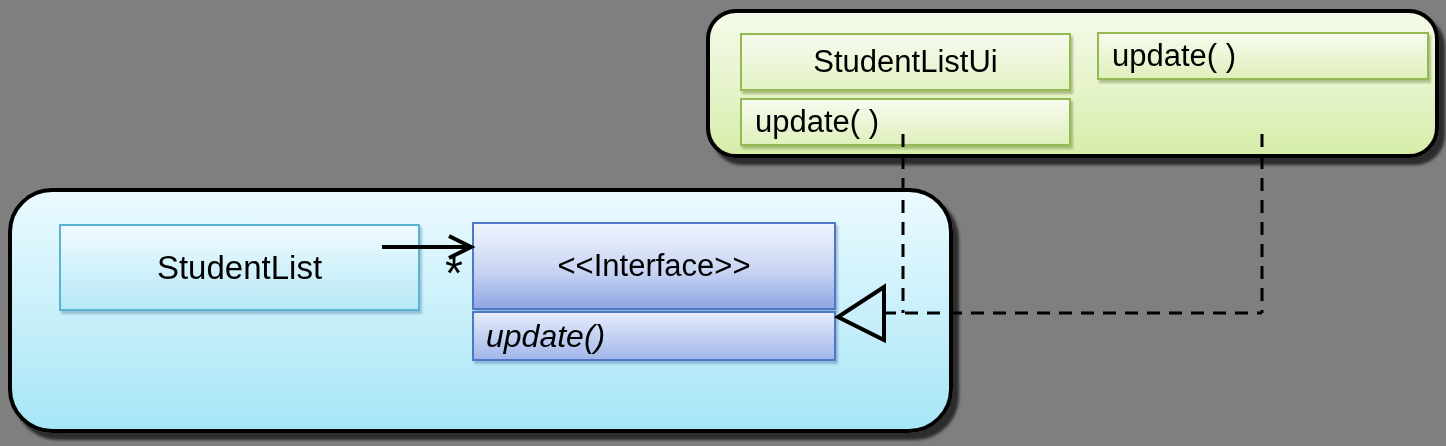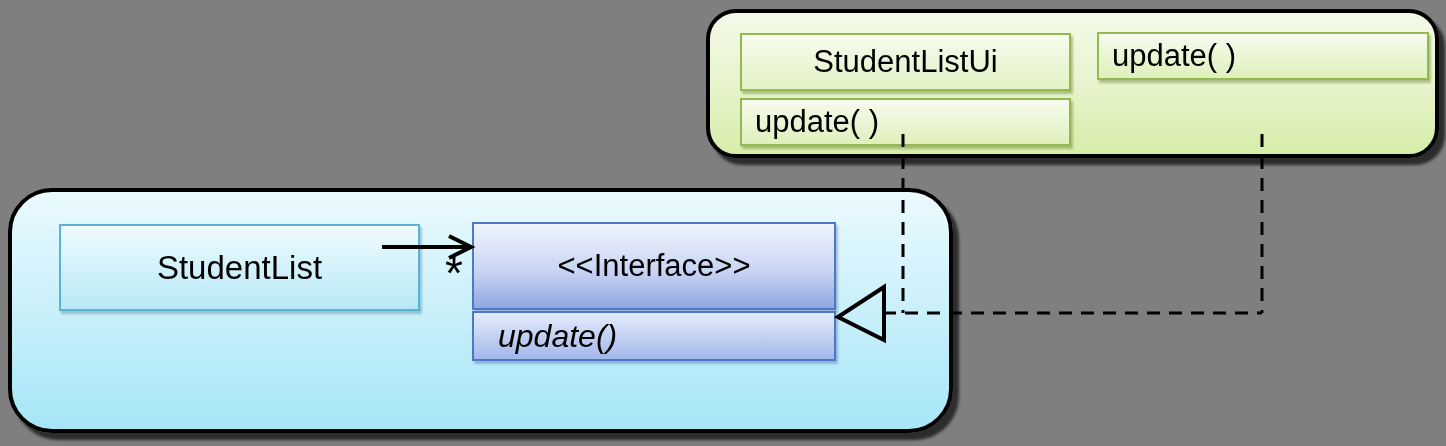--- a/index.html
+++ b/index.html
@@ -92,21 +92,21 @@
   .c-observer .title {
     height:88px;
     background:linear-gradient(180deg,#eff4fd 0%,#c9d5f3 55%,#8fa7e1 100%);
     display:flex; flex-direction:column; align-items:center; justify-content:center;
     font-size:31px; line-height:42px;
   }
   .c-observer .method {
     height:50px; margin-top:1px;
     background:linear-gradient(180deg,#e5ecfb 0%,#a2b7ea 100%);
     display:flex; align-items:center;
-    padding-left:24px;
+    padding-left:12px;
     font-size:32px; font-style:italic;
   }
 
   
   #connectors {
     position:absolute; left:0; top:0;
     width:1446px; height:446px;
     pointer-events:none;
   }
 

